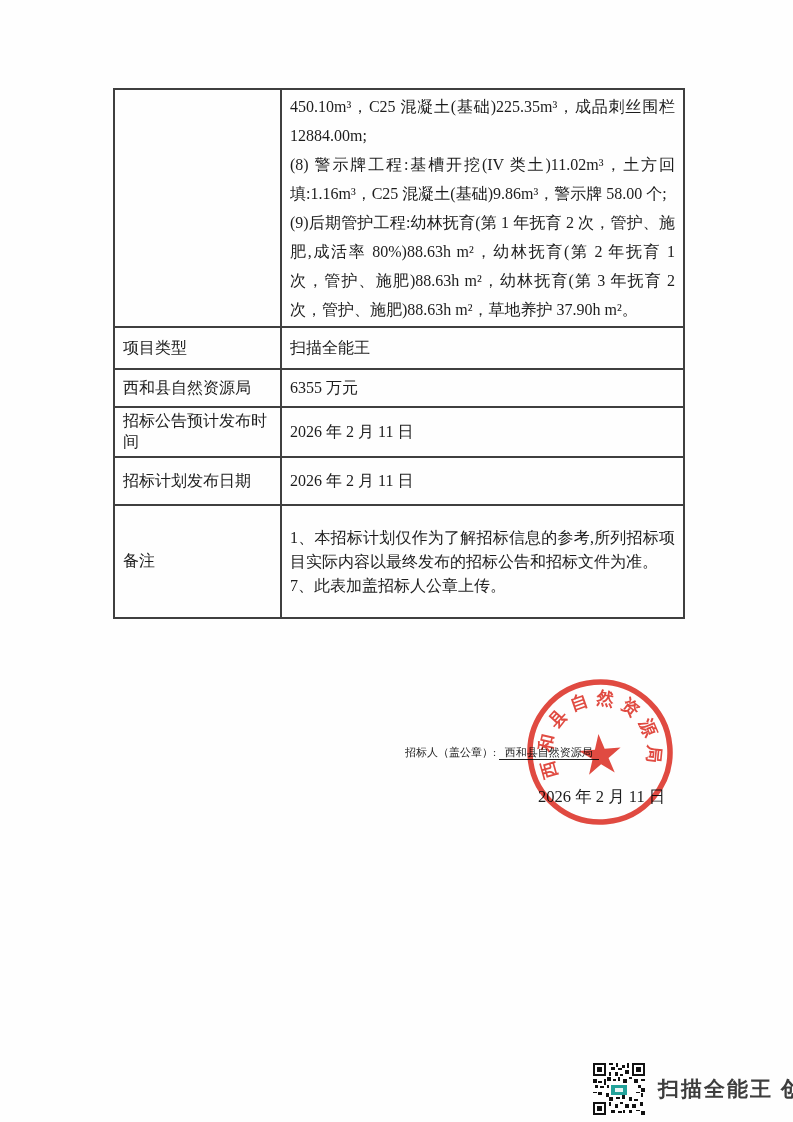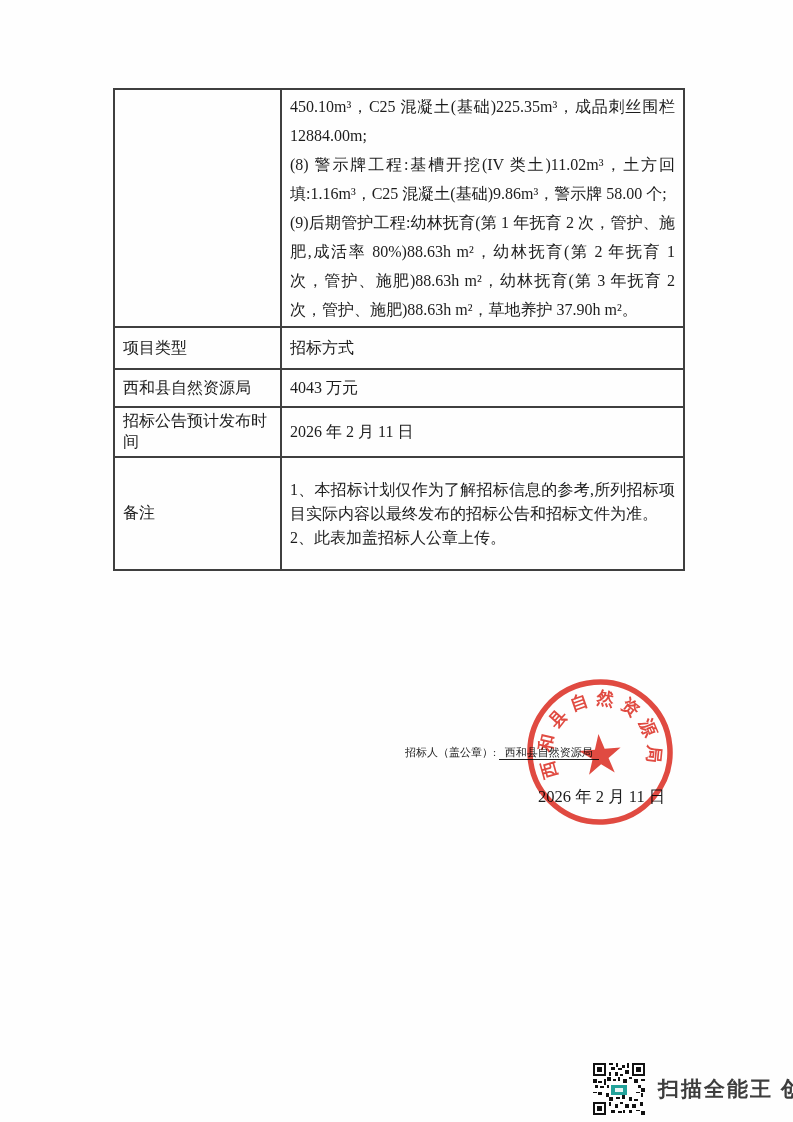--- a/index.html
+++ b/index.html
@@ -65,35 +65,39 @@
         <tr class="r-cont">
       <td class="lbl"></td>
       <td class="cont-cell">
         <p>450.10m³，C25 混凝土(基础)225.35m³，成品刺丝围栏12884.00m;</p>
         <p>(8) 警示牌工程:基槽开挖(IV 类土)11.02m³，土方回填:1.16m³，C25 混凝土(基础)9.86m³，警示牌 58.00 个;</p>
         <p>(9)后期管护工程:幼林抚育(第 1 年抚育 2 次，管护、施肥,成活率 80%)88.63h m²，幼林抚育(第 2 年抚育 1 次，管护、施肥)88.63h m²，幼林抚育(第 3 年抚育 2 次，管护、施肥)88.63h m²，草地养护 37.90h m²。</p>
       </td>
     </tr>
     <tr class="r-type">
       <td class="lbl">项目类型</td>
-      <td>招标方式</td>
+      <td>扫描全能王</td>
     </tr>
     <tr class="r-inv">
       <td class="lbl">西和县自然资源局</td>
-      <td>4043 万元</td>
+      <td>6355 万元</td>
     </tr>
     <tr class="r-ann">
       <td class="lbl">招标公告预计发布时间</td>
+      <td>2026 年 2 月 11 日</td>
+    </tr>
+    <tr class="r-plan">
+      <td class="lbl">招标计划发布日期</td>
       <td>2026 年 2 月 11 日</td>
     </tr>
     <tr class="r-rem">
       <td class="lbl">备注</td>
       <td class="rem-cell">
         <p>1、本招标计划仅作为了解招标信息的参考,所列招标项目实际内容以最终发布的招标公告和招标文件为准。</p>
-        <p>2、此表加盖招标人公章上传。</p>
+        <p>7、此表加盖招标人公章上传。</p>
       </td>
     </tr>
   </tbody>
     </table>
 
   <div class="sig-line"><span>招标人（盖公章）: </span><span class="sig-name">西和县自然资源局</span></div>
 
   <div class="sig-date">2026 年 2 月 11 日</div>
 
   <svg class="seal" viewBox="-82 -82 164 164">

